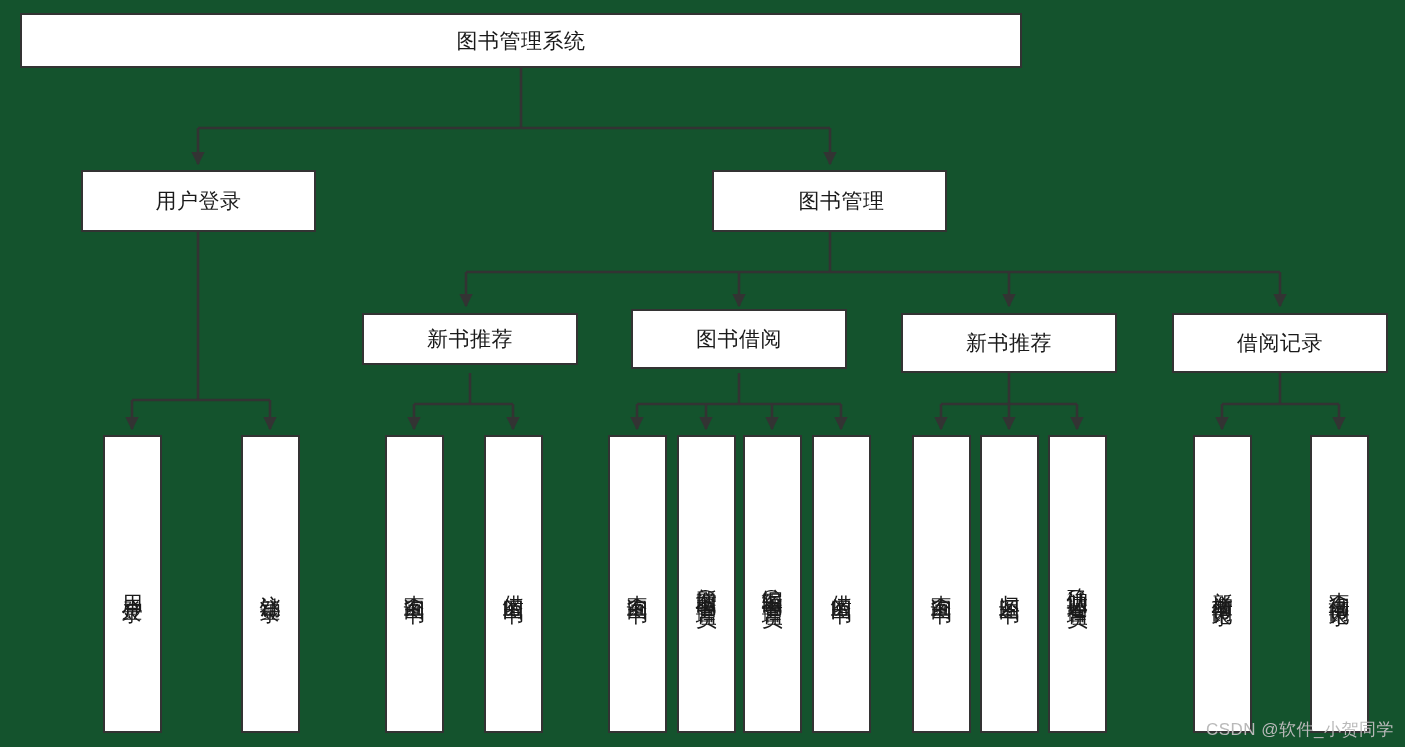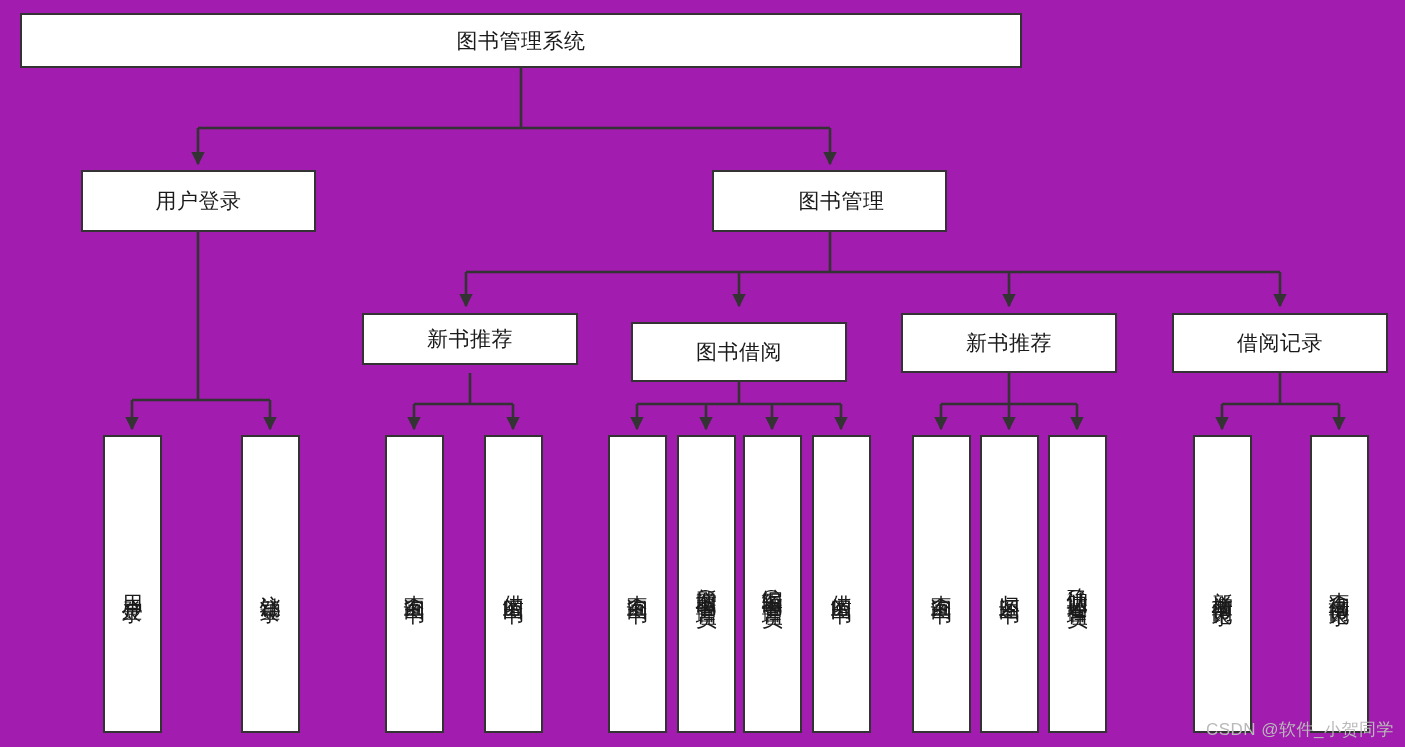--- a/index.html
+++ b/index.html
@@ -7,21 +7,21 @@
     padding: 0;
     background: #ffffff;
   }
   body {
     font-family: "Liberation Sans", "DejaVu Sans", sans-serif;
   }
   #canvas {
     position: relative;
     width: 1405px;
     height: 747px;
-    background: #a21caf;
+    background: #14532d;
     overflow: hidden;
   }
   #wires {
     position: absolute;
     left: 0;
     top: 0;
     width: 1405px;
     height: 747px;
     pointer-events: none;
   }
@@ -128,21 +128,21 @@
   <div class="node horiz" style="left:81px; top:170px; width:235px; height:62px;">
     <span class="lbl">用户登录</span>
   </div>
   <div class="node horiz" style="left:712px; top:170px; width:235px; height:62px;padding-left:24px;">
     <span class="lbl">图书管理</span>
   </div>
 
   <div class="node horiz" style="left:362px; top:313px; width:216px; height:52px;">
     <span class="lbl">新书推荐</span>
   </div>
-  <div class="node horiz" style="left:631px; top:322px; width:216px; height:60px;">
+  <div class="node horiz" style="left:631px; top:309px; width:216px; height:60px;">
     <span class="lbl">图书借阅</span>
   </div>
   <div class="node horiz" style="left:901px; top:313px; width:216px; height:60px;">
     <span class="lbl">新书推荐</span>
   </div>
   <div class="node horiz" style="left:1172px; top:313px; width:216px; height:60px;">
     <span class="lbl">借阅记录</span>
   </div>
 
   <div class="node vert" style="left:103px; top:435px; width:59px; height:298px;">

